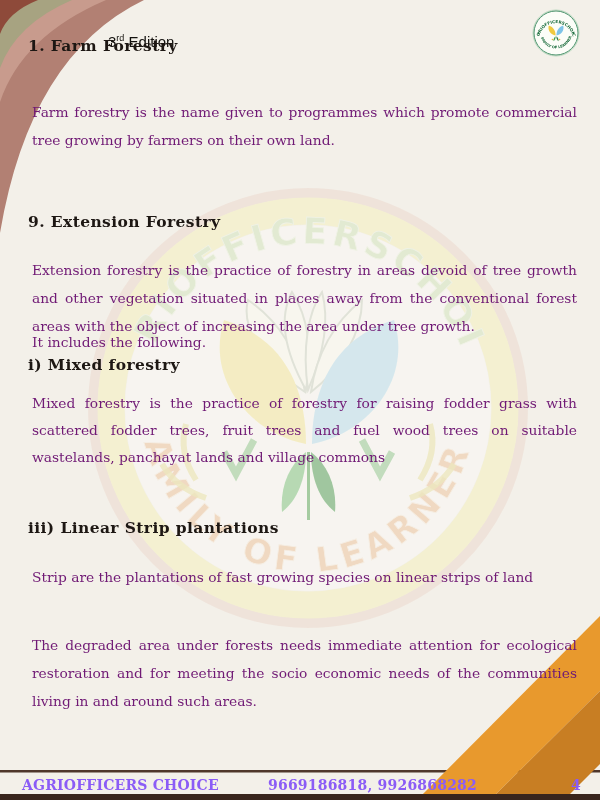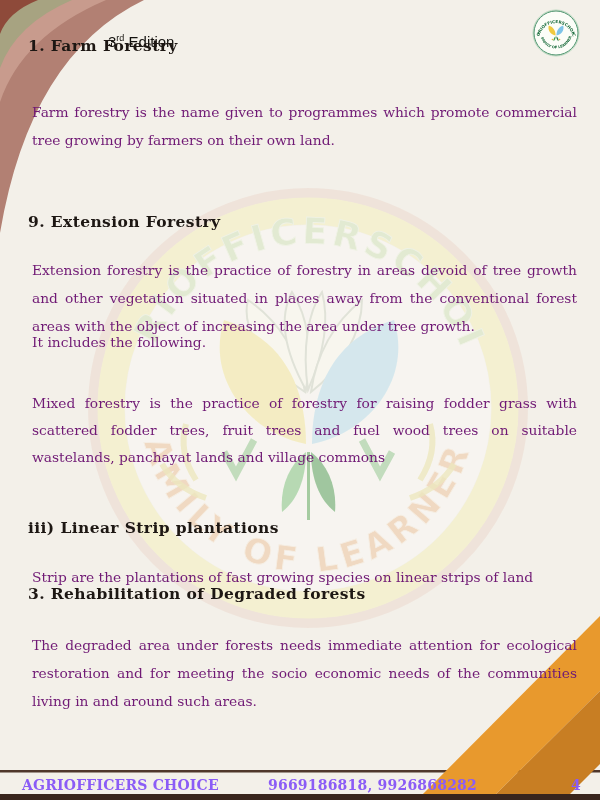--- a/index.html
+++ b/index.html
@@ -139,26 +139,26 @@
     <span>Edition</span>
   </div>
 
   <h2 class="h" style="top:36px">1. Farm Forestry</h2>
   <p class="b" style="top:86px">Farm forestry is the name given to programmes which promote commercial tree growing by farmers on their own land.</p>
 
   <h2 class="h" style="top:212px">9. Extension Forestry</h2>
   <p class="b" style="top:316px">It includes the following.</p>
   <p class="b" style="top:244px">Extension forestry is the practice of forestry in areas devoid of tree growth and other vegetation situated in places away from the conventional forest areas with the object of increasing the area under tree growth.</p>
 
+  <h2 class="h" style="top:355px">i) Mixed forestry</h2>
   <p class="b tight" style="top:378px">Mixed forestry is the practice of forestry for raising fodder grass with scattered fodder trees, fruit trees and fuel wood trees on suitable wastelands, panchayat lands and village commons</p>
 
 
   <h2 class="h" style="top:518px">iii) Linear Strip plantations</h2>
   <p class="b" style="top:551px;text-align:left">Strip are the plantations of fast growing species on linear strips of land</p>
 
-  <h2 class="h" style="top:584px">3. Rehabilitation of Degraded forests</h2>
   <p class="b" style="top:619px">The degraded area under forests needs immediate attention for ecological restoration and for meeting the socio economic needs of the communities living in and around such areas.</p>
 
 </div>
 
 <div class="footer-text" id="footer-brand">AGRIOFFICERS CHOICE</div>
 <div class="footer-text" id="footer-phones">9669186818, 9926868282</div>
 <div class="footer-text" id="footer-page">4</div>
 
 </body></html>

